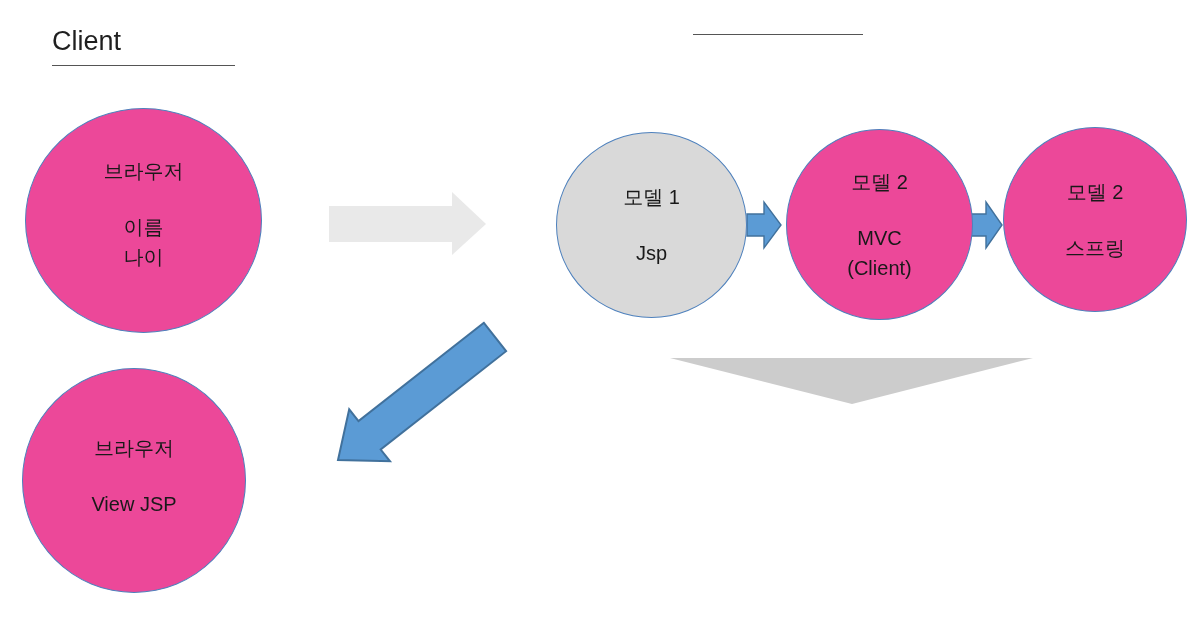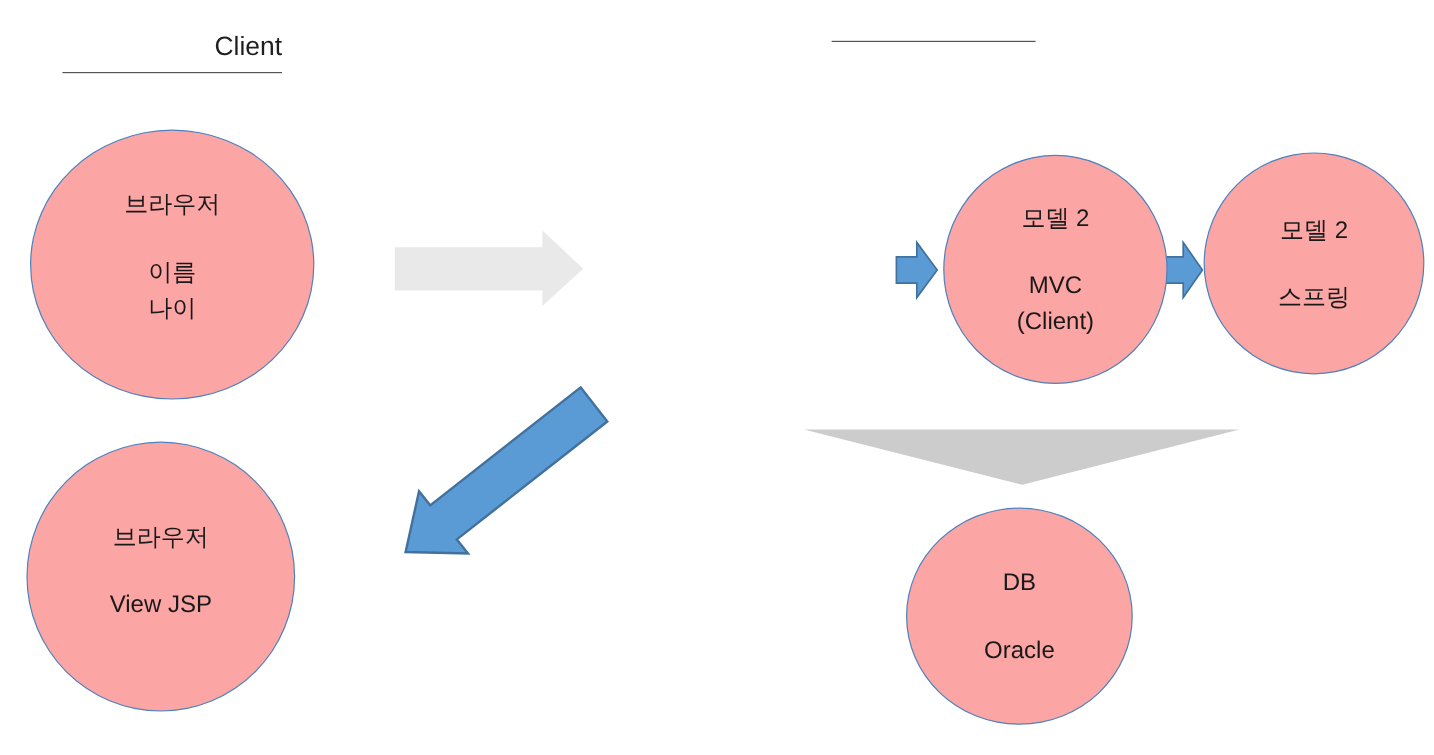--- a/index.html
+++ b/index.html
@@ -11,40 +11,40 @@
   #canvas {
     position: relative;
     width: 1195px;
     height: 629px;
     background: #ffffff;
     overflow: hidden;
   }
   
   .section-header {
     position: absolute;
-    text-align: right;
-    font-size: 22px;
+    text-align: left;
+    font-size: 27px;
     font-weight: 400;
     color: #1f1f1f;
   }
   .section-header .header-rule {
     margin-top: 8px;
     border-bottom: 1px solid #555555;
     width: 100%;
     height: 0;
   }
   #client-header { left: 52px; top: 26px; width: 183px; }
   #server-header { left: 693px; top: 26px; width: 170px; }
 
   
   .node-circle {
     position: absolute;
     border: 1.6px solid #4e81bd;
     border-radius: 50%;
-    background: #fca5a5;
+    background: #ec4899;
     display: flex;
     flex-direction: column;
     align-items: center;
     justify-content: center;
     text-align: center;
     font-size: 20px;
     line-height: 30px;
     color: #191919;
   }
   .node-circle .spacer { height: 26px; }
@@ -92,33 +92,33 @@
     <div>이름</div>
     <div>나이</div>
   </div>
 
   <div class="node-circle" id="node-browser-view">
     <div>브라우저</div>
     <div class="spacer"></div>
     <div>View JSP</div>
   </div>
 
+  <div class="node-circle gray-fill" id="node-model1">
+    <div>모델 1</div>
+    <div class="spacer"></div>
+    <div>Jsp</div>
+  </div>
 
   <div class="node-circle" id="node-model2-mvc">
     <div>모델 2</div>
     <div class="spacer"></div>
     <div>MVC</div>
     <div>(Client)</div>
   </div>
 
   <div class="node-circle" id="node-model2-spring">
     <div>모델 2</div>
     <div class="spacer"></div>
     <div>스프링</div>
   </div>
 
-  <div class="node-circle" id="node-db">
-    <div>DB</div>
-    <div class="spacer"></div>
-    <div>Oracle</div>
-  </div>
 
 </div>
 
 </body></html>

